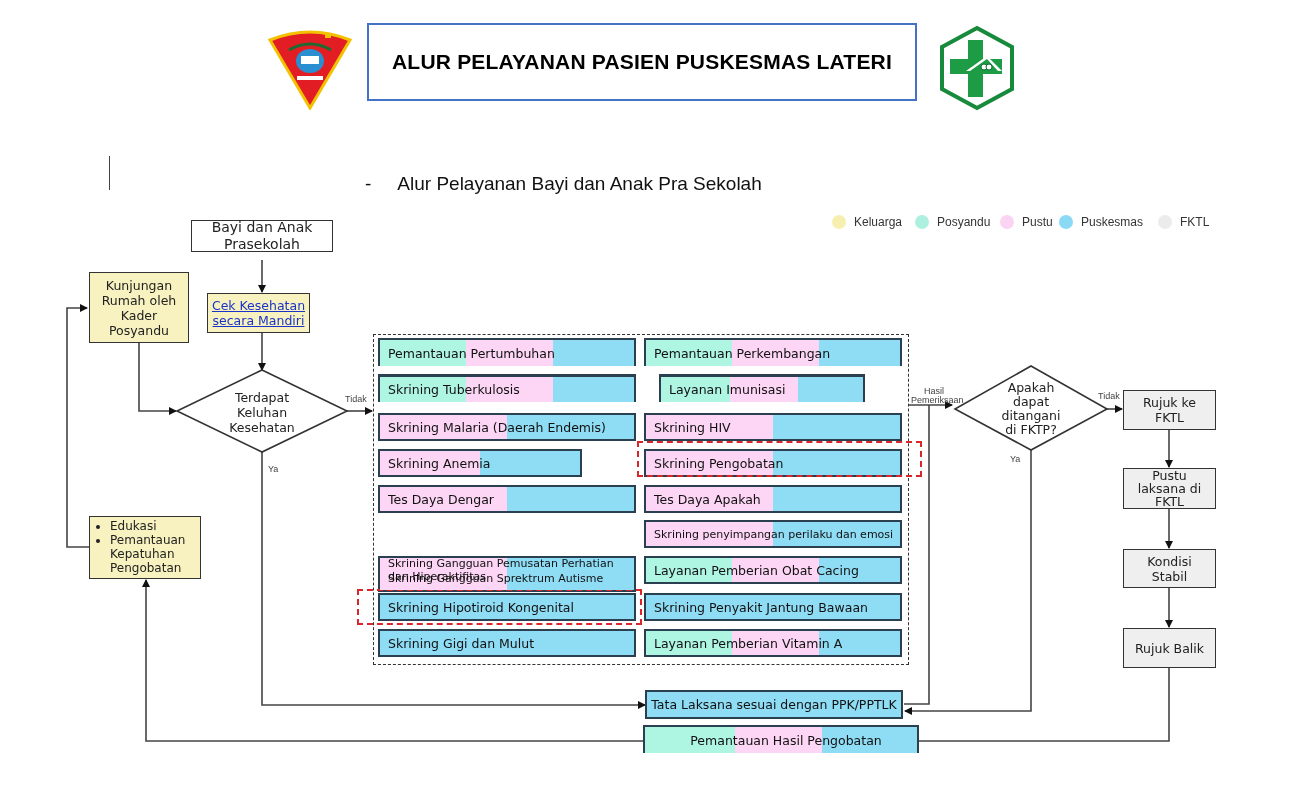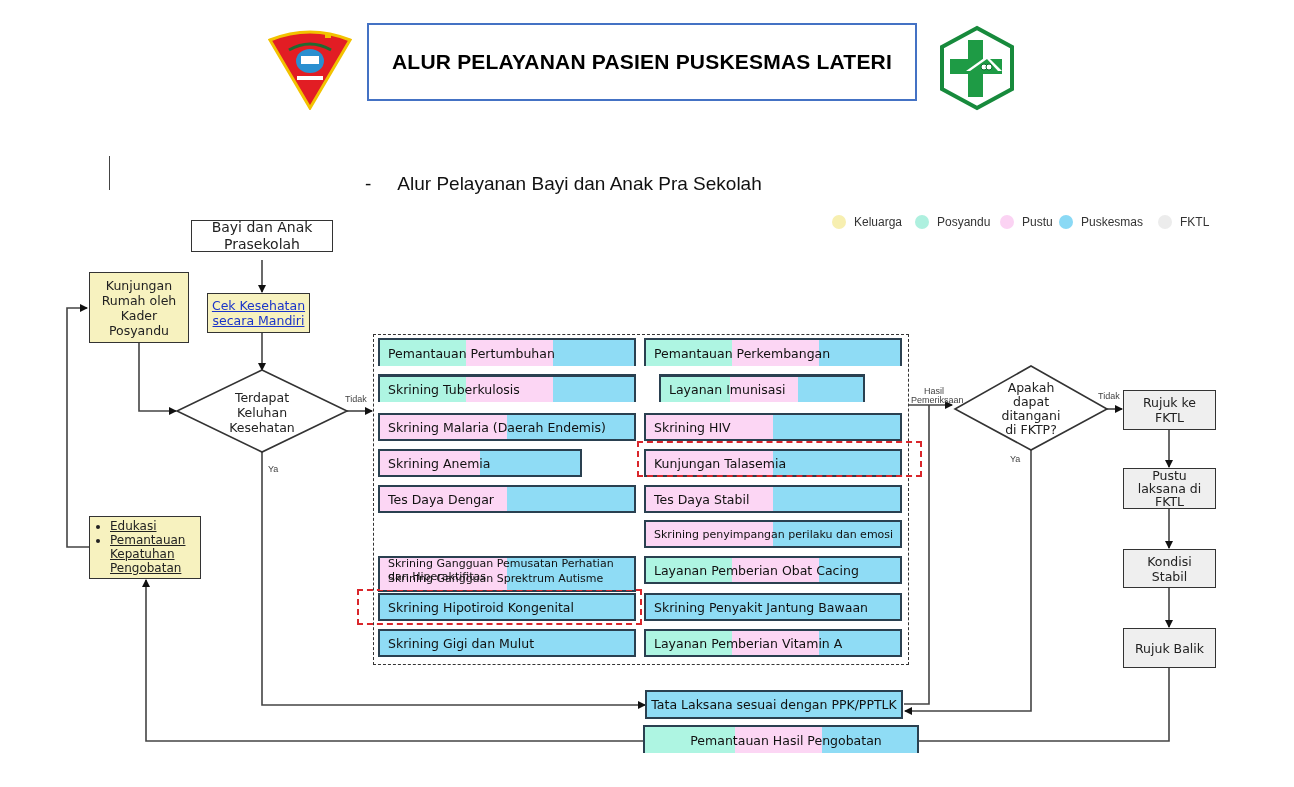--- a/index.html
+++ b/index.html
@@ -129,21 +129,21 @@
 </div>
 <div class="node yellow" style="left:207px;top:293px;width:103px;height:40px;">
   <span class="link" style="width:95px;">Cek Kesehatan secara Mandiri</span>
 </div>
 <div class="node yellow" style="left:89px;top:272px;width:100px;height:71px;">
   <span style="width:80px;">Kunjungan Rumah oleh Kader Posyandu</span>
 </div>
 <div class="abs" style="left:212px;top:390px;width:100px;text-align:center;font-size:12.5px;line-height:15px;text-decoration:underline;color:#222;">
   <span style="display:inline-block;width:70px;">Terdapat Keluhan Kesehatan</span>
 </div>
-<div class="node yellow" style="left:89px;top:516px;width:112px;height:63px;justify-content:center;align-items:flex-start;text-align:left;padding:2px 4px;text-decoration:underline;">
+<div class="node yellow" style="left:89px;top:516px;width:112px;height:63px;justify-content:center;align-items:flex-start;text-align:left;padding:2px 4px;">
   <ul style="margin:0;padding-left:16px;font-size:12px;line-height:14px;">
     <li>Edukasi</li>
     <li>Pemantauan Kepatuhan Pengobatan</li>
   </ul>
 </div>
 
 <div class="lbl" style="left:345px;top:394px;">Tidak</div>
 <div class="lbl" style="left:268px;top:464px;">Ya</div>
 
 <div id="group" class="abs"></div>
@@ -206,26 +206,26 @@
       <span class="txt">Layanan Imunisasi</span>
     </div>
     <div class="bar" style="left: 644px; top: 413px; width: 258px;">
       <span class="seg" style="left: 0%; width: 50%; background: rgb(252, 214, 244);"></span>
       <span class="seg" style="left: 50%; width: 50%; background: rgb(143, 220, 245);"></span>
       <span class="txt">Skrining HIV</span>
     </div>
     <div class="bar" style="left: 644px; top: 449px; width: 258px;">
       <span class="seg" style="left: 0%; width: 50%; background: rgb(252, 214, 244);"></span>
       <span class="seg" style="left: 50%; width: 50%; background: rgb(143, 220, 245);"></span>
-      <span class="txt">Kunjungan Talasemia</span>
+      <span class="txt">Skrining Pengobatan</span>
     </div>
     <div class="bar" style="left: 644px; top: 485px; width: 258px;">
       <span class="seg" style="left: 0%; width: 50%; background: rgb(252, 214, 244);"></span>
       <span class="seg" style="left: 50%; width: 50%; background: rgb(143, 220, 245);"></span>
-      <span class="txt">Tes Daya Stabil</span>
+      <span class="txt">Tes Daya Apakah</span>
     </div>
     <div class="bar small" style="left: 644px; top: 520px; width: 258px;">
       <span class="seg" style="left: 0%; width: 50%; background: rgb(252, 214, 244);"></span>
       <span class="seg" style="left: 50%; width: 50%; background: rgb(143, 220, 245);"></span>
       <span class="txt">Skrining penyimpangan perilaku dan emosi</span>
     </div>
     <div class="bar" style="left: 644px; top: 556px; width: 258px;">
       <span class="seg" style="left: 0%; width: 34%; background: rgb(174, 245, 226);"></span>
       <span class="seg" style="left: 34%; width: 34%; background: rgb(252, 214, 244);"></span>
       <span class="seg" style="left: 68%; width: 32%; background: rgb(143, 220, 245);"></span>

